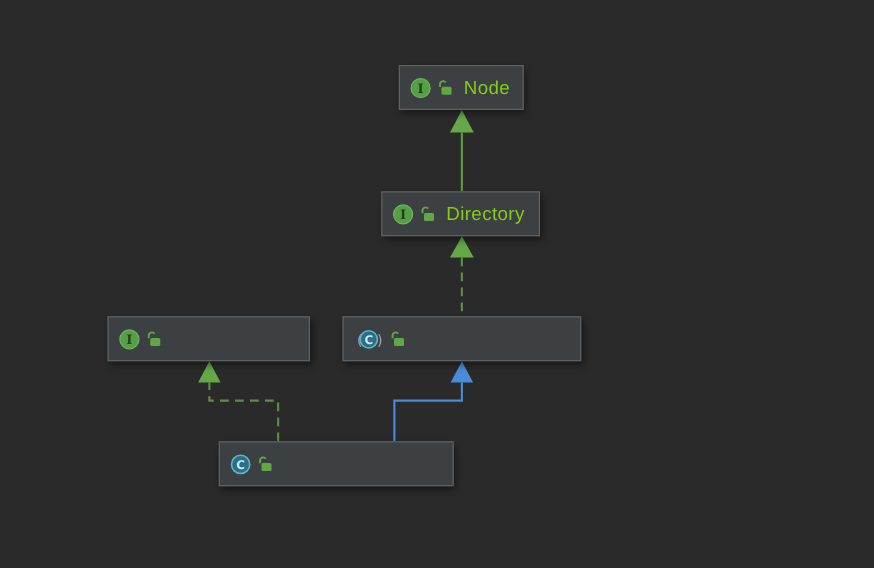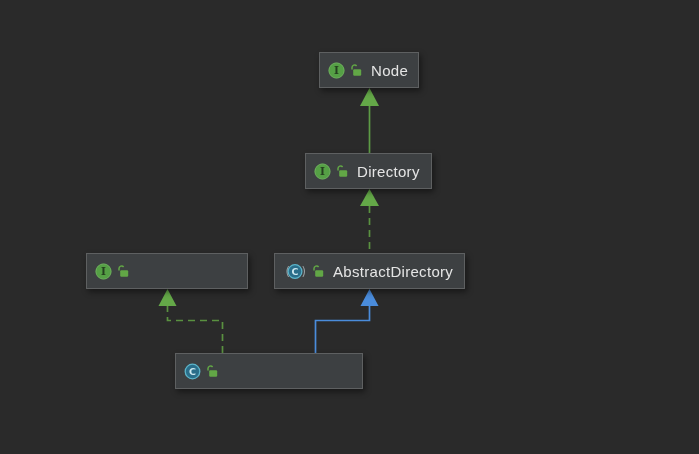--- a/index.html
+++ b/index.html
@@ -25,21 +25,21 @@
     box-sizing:border-box;
     background:#3d4042;
     border:1px solid #5e6061;
     box-shadow:2px 3px 6px rgba(0,0,0,0.45);
     display:flex;
     align-items:center;
     padding:0 8px 0 8px;
     cursor:default;
   }
   .uml-node .node-label{
-    color:#e5e5e5;
+    color:#84cc16;
     font-size:15px;
     letter-spacing:0.3px;
     margin-left:8px;
     white-space:nowrap;
   }
   .icon{
     display:inline-flex;
     align-items:center;
     justify-content:center;
     flex:0 0 auto;
@@ -135,21 +135,20 @@
         <text x="12" y="12.1" text-anchor="middle" font-family="DejaVu Sans,sans-serif" font-weight="bold" font-size="9.5" fill="#cde9f0">C</text>
         <text x="18.6" y="13" font-family="DejaVu Sans,sans-serif" font-size="11.5" fill="#9aa0a3">)</text>
       </svg>
     </span>
     <span class="icon">
       <svg width="14" height="14" viewBox="0 0 14 14">
         <path d="M3 6.5 V4.6 A2.6 2.6 0 0 1 7.6 2.9" fill="none" stroke="#62a746" stroke-width="1.5"></path>
         <rect x="4.2" y="6.3" width="8" height="6.4" rx="1.2" fill="#62a746"></rect>
       </svg>
     </span>
-    <span class="node-label">AbstractDirectory</span>
   </div>
 
   <div class="uml-node" id="n-registrydirectory">
     <span class="icon">
       <svg width="17" height="17" viewBox="0 0 17 17">
         <circle cx="8.5" cy="8.5" r="7.3" fill="#2a6e8a" stroke="#5cb4c9" stroke-width="1.3"></circle>
         <text x="8.5" y="12.2" text-anchor="middle" font-family="DejaVu Sans,sans-serif" font-weight="bold" font-size="9.5" fill="#cde9f0">C</text>
       </svg>
     </span>
     <span class="icon">

